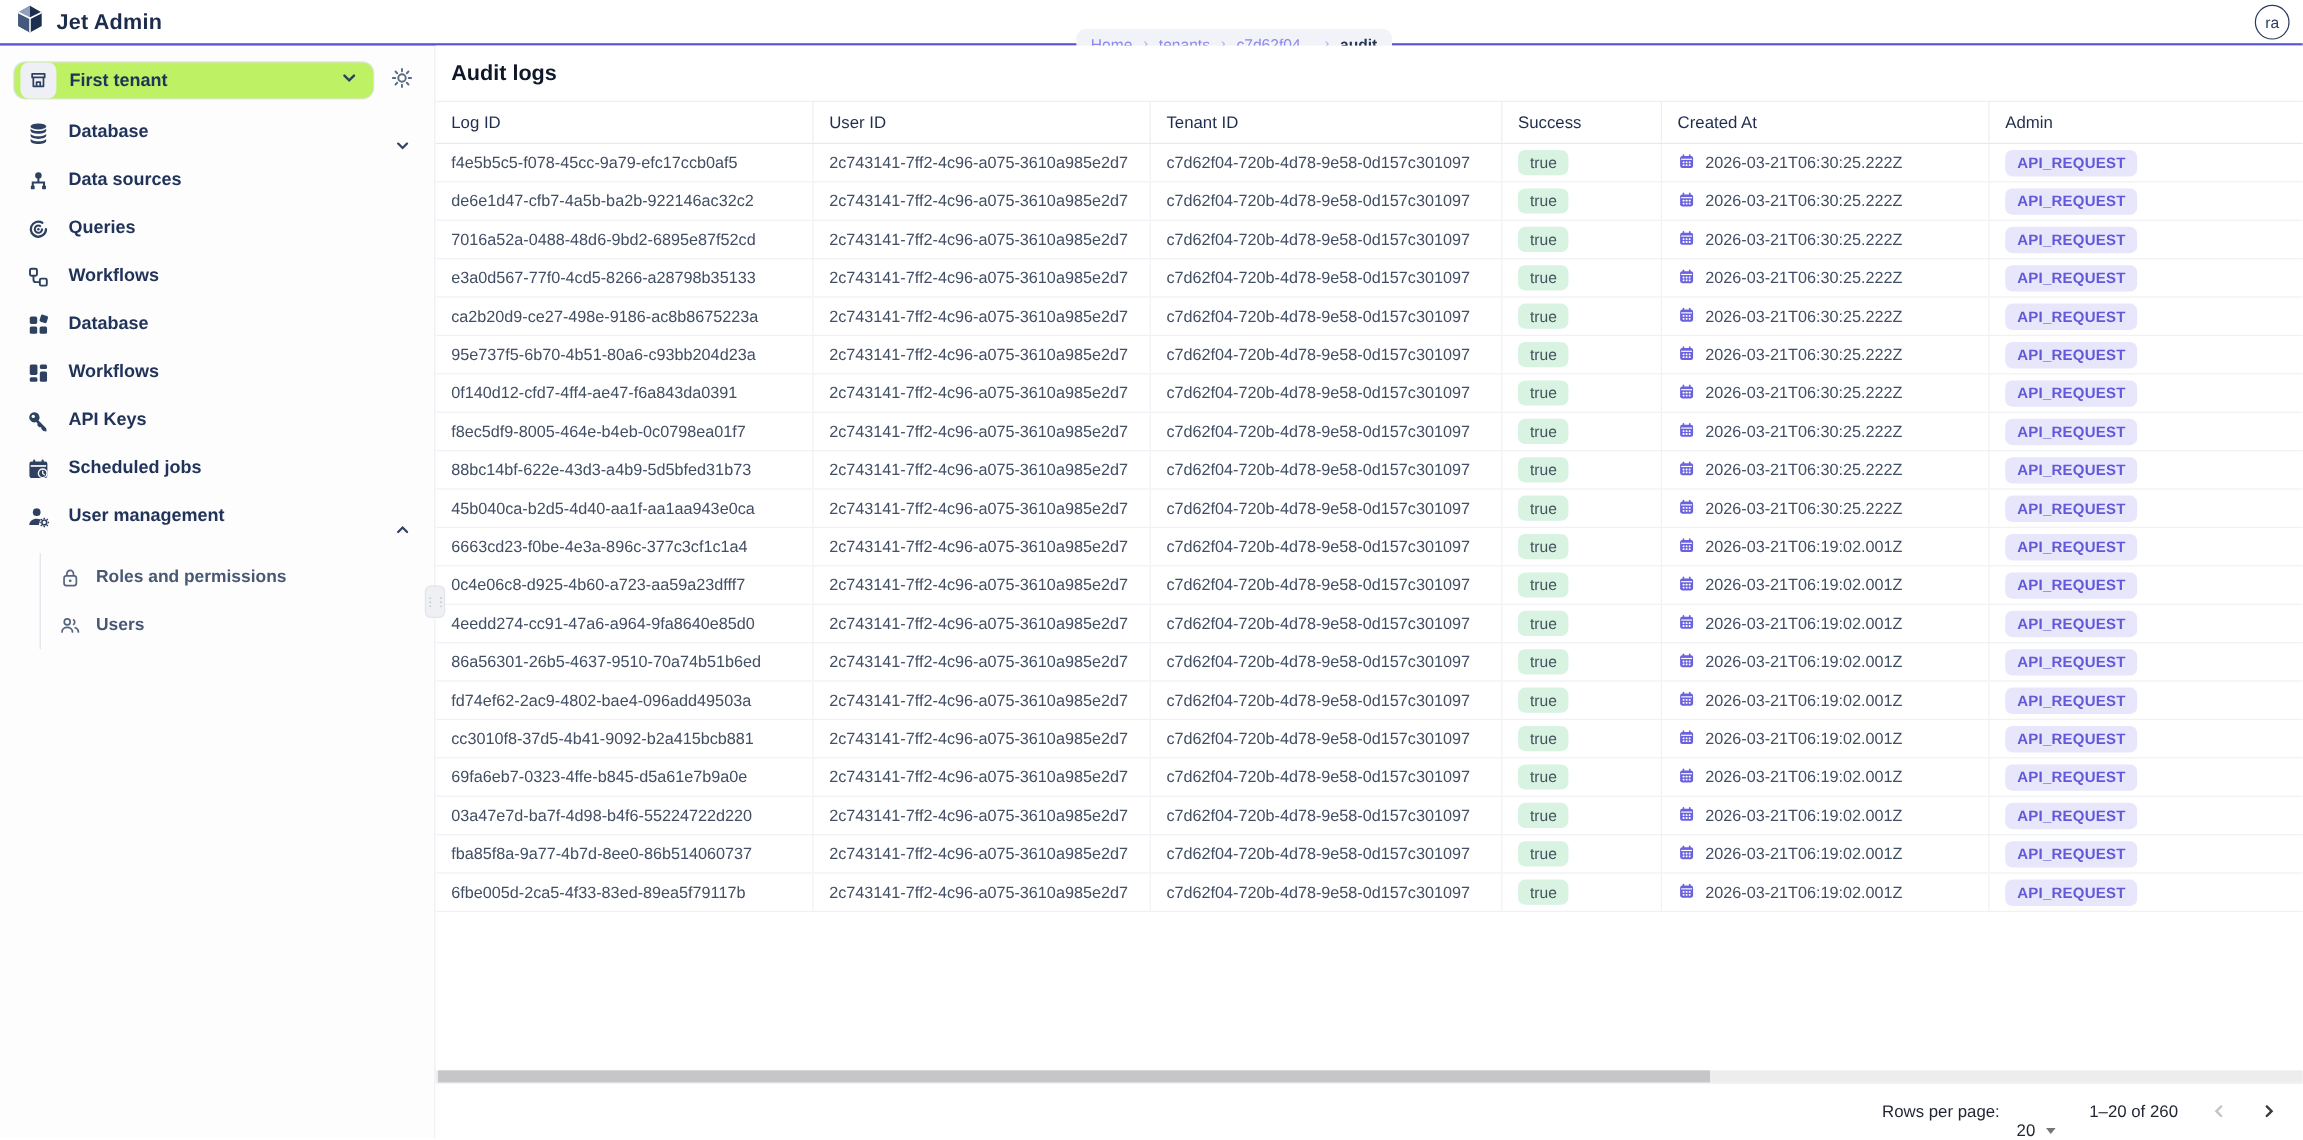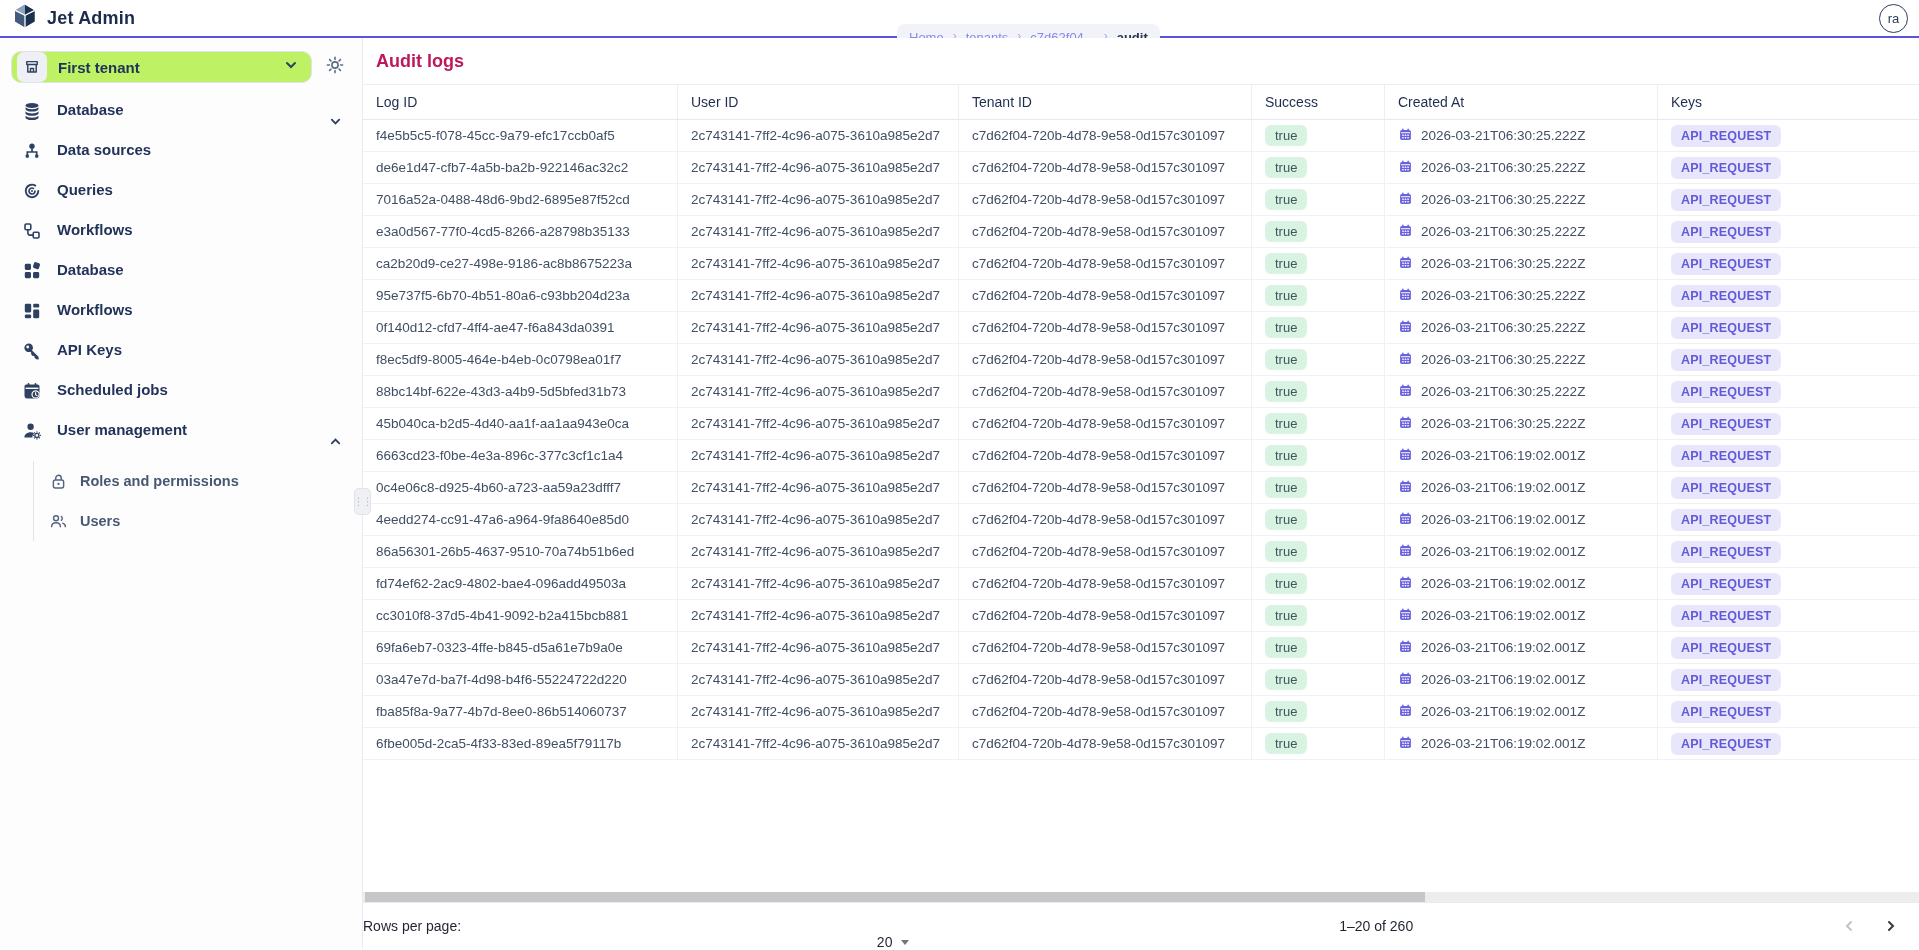--- a/index.html
+++ b/index.html
@@ -35,38 +35,38 @@
   .nav-item { height:40px; display:flex; gap:15px; cursor:pointer; }
   .nav-icon { width:20px; min-width:20px; display:flex; justify-content:center; }
   .nav-label { flex:1; font-weight:700; font-size:15px; color:#22335a; }
   .nav-chevron { display:flex; align-items:center; }
   .subnav { margin-left:11px; border-left:1px solid #dfe3ea; padding-left:14px; }
   .sub-item { height:40px; display:flex; align-items:center; gap:12px; cursor:pointer; }
   .sub-label { font-weight:600; font-size:14.5px; color:#475872; }
 
   
   .main { flex:1; min-width:0; display:flex; flex-direction:column; background:#fff; position:relative; }
-  .page-title { height:47px; display:flex; align-items:center; padding-left:13px; font-size:18px; font-weight:700; color:#be185d; border-bottom:1px solid #eceef2; }
+  .page-title { height:47px; display:flex; align-items:center; padding-left:13px; font-size:18px; font-weight:700; color:#0f172a; border-bottom:1px solid #eceef2; }
 
   .grid-head, .tr { display:grid; grid-template-columns:315px 281px 293px 133px 273px 1fr; }
   .grid-head { height:35px; border-bottom:1px solid #e7e9ef; }
   .th { display:flex; align-items:center; padding-left:13px; font-size:14px; font-weight:500; color:#1f2d4e; border-right:1px solid #eceef2; white-space:nowrap; }
   .th:last-child { border-right:none; }
   .tr { height:32px; border-bottom:1px solid #f0f1f5; cursor:pointer; }
   .td { display:flex; align-items:center; padding-left:13px; font-size:13.5px; color:#414e63; border-right:1px solid #f0f1f5; white-space:nowrap; overflow:hidden; }
   .td:last-child { border-right:none; }
   .badge-true { display:inline-block; background:#d8f3e2; color:#43545f; border-radius:6px; padding:3px 10px; font-size:13px; }
   .td-created { gap:8px; }
   .badge-type { display:inline-block; background:#e8e6fb; color:#6159d9; border-radius:6px; padding:4px 10px; font-size:12.5px; font-weight:700; letter-spacing:.2px; }
 
   .spacer { flex:1; }
   .hscroll { height:10px; background:#ededee; position:relative; }
   .hscroll-thumb { position:absolute; left:2px; top:0; width:1060px; height:10px; background:#c6c6c8; cursor:grab; }
 
-  .paginator { height:46px; border-top:1px solid #e9eaf0; display:flex; align-items:center; justify-content:space-between; padding-right:16px; gap:28px; font-size:14px; color:#1f2430; background:#fff; }
+  .paginator { height:46px; border-top:1px solid #e9eaf0; display:flex; align-items:center; justify-content:flex-end; padding-right:16px; gap:28px; font-size:14px; color:#1f2430; background:#fff; }
   .rpp { display:flex; align-items:center; gap:9px; cursor:pointer;margin-top:33px; }
   .caret { width:0; height:0; border-left:4.5px solid transparent; border-right:4.5px solid transparent; border-top:5px solid #757575; }
   .pag-range { color:#1f2430; }
   .pag-btns { display:flex; align-items:center; gap:30px; padding-right:6px; }
   .pag-btn { display:flex; align-items:center; justify-content:center; cursor:pointer; }
 
   .drag-handle { position:absolute; left:-9px; top:450px; width:17px; height:27px; background:#eef0f4; border:1px solid #e2e4ea; border-radius:5px; display:flex; align-items:center; justify-content:center; color:#b4bac6; font-size:10px; letter-spacing:-1px; cursor:grab; z-index:3; }
 </style>
 </head>
 <body>
@@ -275,21 +275,21 @@
     <div class="drag-handle">⋮⋮</div>
 
     <div class="page-title">Audit logs</div>
 
     <div class="grid-head">
       <div class="th">Log ID</div>
       <div class="th">User ID</div>
       <div class="th">Tenant ID</div>
       <div class="th">Success</div>
       <div class="th">Created At</div>
-      <div class="th">Keys</div>
+      <div class="th">Admin</div>
     </div>
 
     <div id="table-body">
   <div class="tr">
     <div class="td c-log">f4e5b5c5-f078-45cc-9a79-efc17ccb0af5</div>
     <div class="td c-user">2c743141-7ff2-4c96-a075-3610a985e2d7</div>
     <div class="td c-tenant">c7d62f04-720b-4d78-9e58-0d157c301097</div>
     <div class="td">
             <span class="badge-true c-success">true</span>
           </div>

